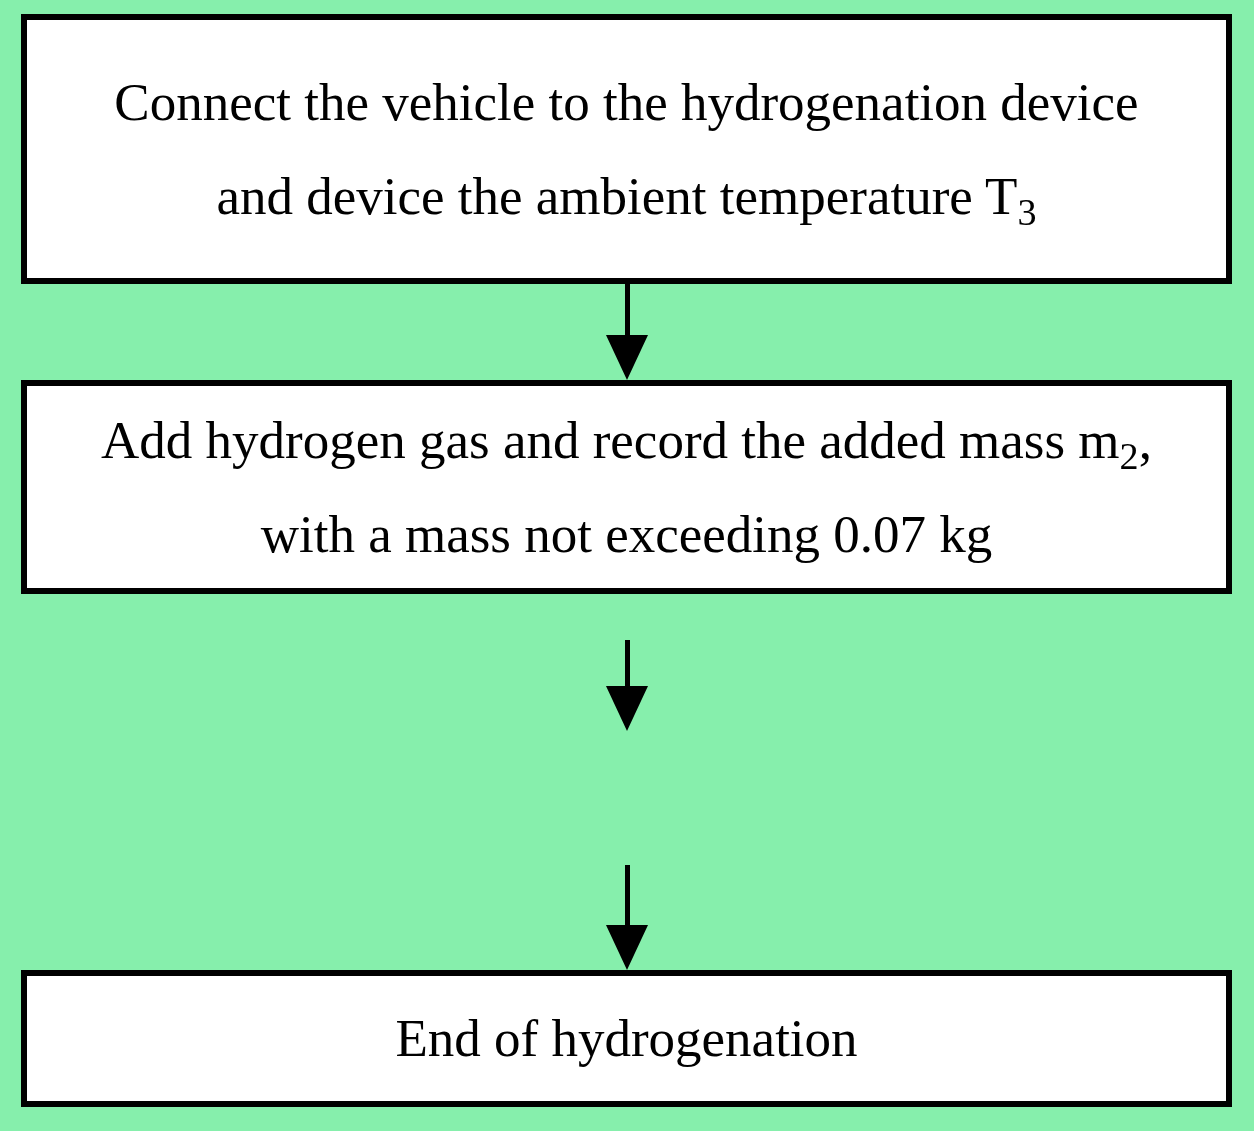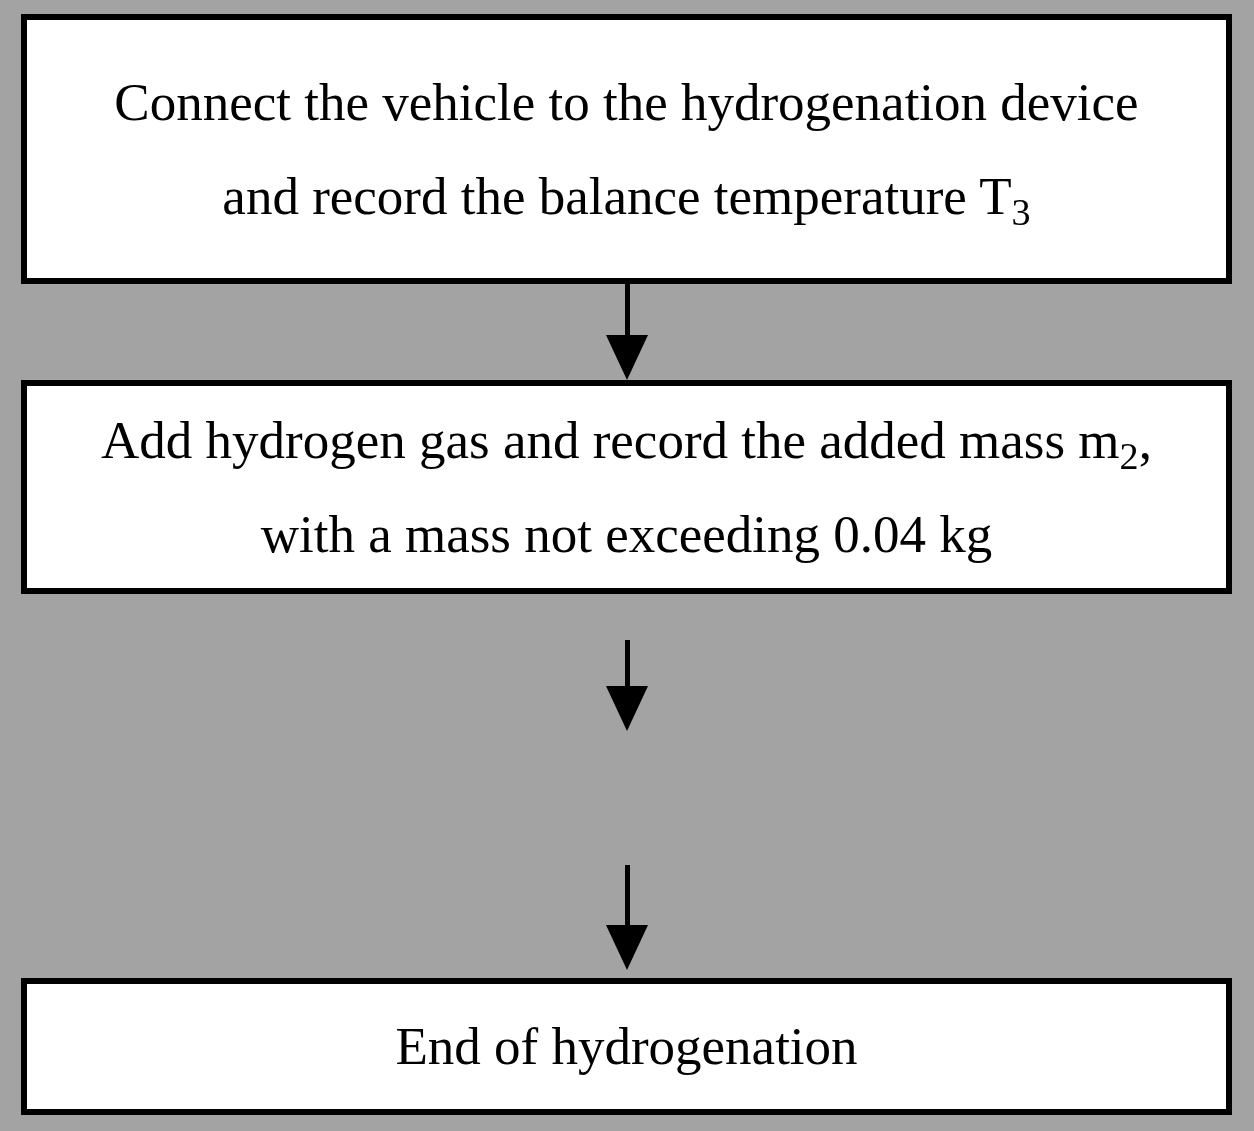--- a/index.html
+++ b/index.html
@@ -4,21 +4,21 @@
 <style>
   html, body {
     margin: 0;
     padding: 0;
     background: #ffffff;
   }
   .canvas {
     position: relative;
     width: 1254px;
     height: 1131px;
-    background: #a3a3a3;
+    background: #86efac;
     font-family: "Liberation Serif", "DejaVu Serif", serif;
     color: #000000;
     overflow: hidden;
   }
   .node {
     position: absolute;
     left: 21px;
     width: 1211px;
     box-sizing: border-box;
     border: 6px solid #000000;
@@ -27,21 +27,21 @@
     flex-direction: column;
     justify-content: center;
     align-items: center;
     text-align: center;
     font-size: 53px;
     line-height: 1.78;
   }
   .node-0 { top: 14px;  height: 270px; }
   .node-1 { top: 380px; height: 214px; }
   .node-2 { top: 731px; height: 134px; line-height: 1.2; }
-  .node-3 { top: 970px; height: 137px; line-height: 1.2; margin-top: 8px; }
+  .node-3 { top: 970px; height: 137px; line-height: 1.2; }
   .flow-line {
     white-space: nowrap;
   }
   .sub {
     font-size: 0.72em;
     vertical-align: -0.28em;
     line-height: 0;
   }
   .arrow {
     position: absolute;
@@ -68,31 +68,31 @@
     border-top: 45px solid #000000;
   }
 </style>
 </head>
 <body>
 
 <div class="canvas">
 
   <div class="node node-0">
     <div class="flow-line"><span>Connect the vehicle to the hydrogenation device</span><span class="sub"></span><span></span></div>
-    <div class="flow-line"><span>and record the balance temperature T</span><span class="sub">3</span><span></span></div>
+    <div class="flow-line"><span>and device the ambient temperature T</span><span class="sub">3</span><span></span></div>
   </div>
 
   <div class="arrow arrow-1">
     <div class="arrow-stem"></div>
     <div class="arrow-head"></div>
   </div>
 
   <div class="node node-1">
     <div class="flow-line"><span>Add hydrogen gas and record the added mass m</span><span class="sub">2</span><span>,</span></div>
-    <div class="flow-line"><span>with a mass not exceeding 0.04 kg</span><span class="sub"></span><span></span></div>
+    <div class="flow-line"><span>with a mass not exceeding 0.07 kg</span><span class="sub"></span><span></span></div>
   </div>
 
   <div class="arrow arrow-2">
     <div class="arrow-stem"></div>
     <div class="arrow-head"></div>
   </div>
 
 
   <div class="arrow arrow-3">
     <div class="arrow-stem"></div>

